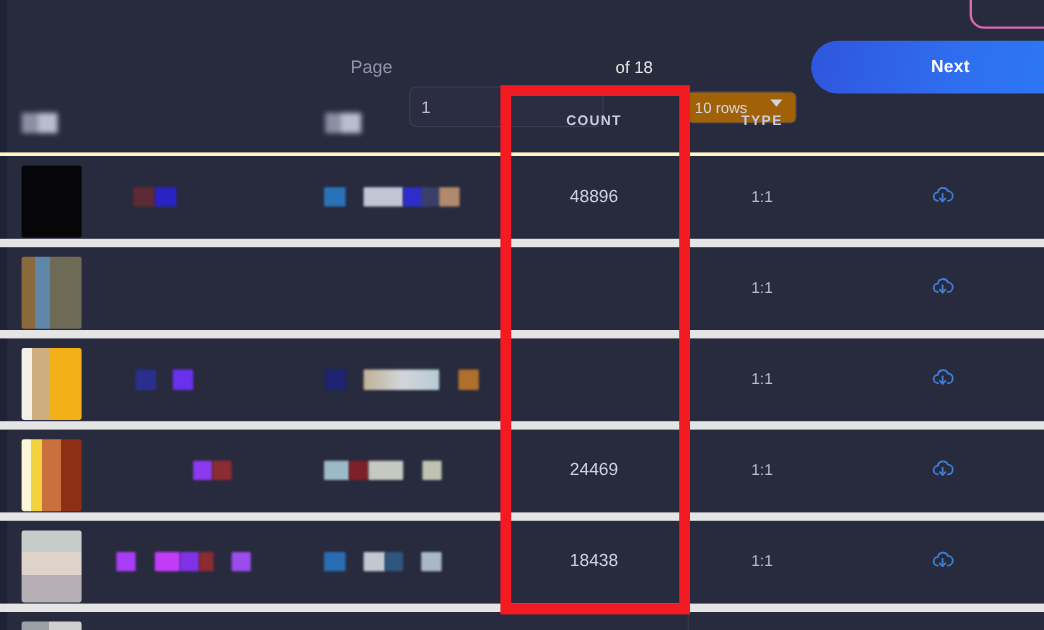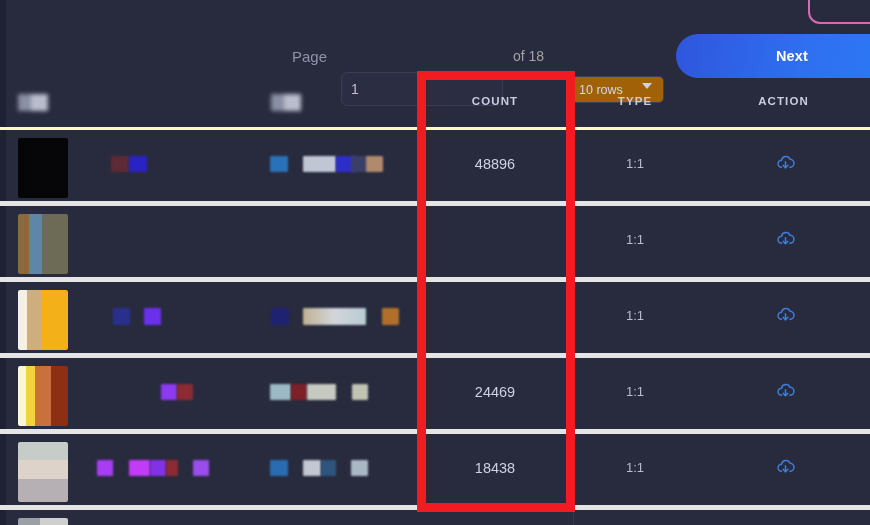--- a/index.html
+++ b/index.html
@@ -100,21 +100,21 @@
     color: #c9b7d8;
     font-size: 14px;
     font-family: "Liberation Sans", sans-serif;
     padding: 0 9px;
     outline: none;
   }
   #of-total {
     position: absolute;
     left: 513px;
     font-size: 14px;
-    color: #a3a3a3;
+    color: #e5e5e5;
   }
   #rows-select {
     position: absolute;
     left: 572px;
     top: 43px;
     width: 92px;
     height: 27px;
     box-sizing: border-box;
     background: #a16207;
     border: 1px solid #3c3f58;
@@ -141,21 +141,21 @@
   
   #table {
     position: absolute;
     left: 0; right: 0;
     top: 79px;
     bottom: 0;
   }
   .row {
     position: relative;
     height: 76px;
-    border-bottom: 5px solid #e5e5e5;
+    border-bottom: 7px solid #e5e5e5;
     box-sizing: border-box;
   }
   #head-row {
     height: 48px;
     border-bottom: 3px solid #fef9c3;
     position: relative;
   }
   .head-cell {
     position: absolute;
     top: 16px;
@@ -257,21 +257,20 @@
   </div>
 
   <div id="table">
 
     <div id="head-row">
       <div class="hdr-blur" style="left:18px;"></div>
       <div class="hdr-blur" style="left:271px;"></div>
       <div class="vsep"></div>
       <div class="head-cell c-count">COUNT</div>
       <div class="head-cell c-type">TYPE</div>
-      <div class="head-cell c-action">ACTION</div>
     </div>
 
     <div class="row">
       <div class="thumb" style="background:#060608;"></div>
       <div class="blk" style="left:111px; top:26px; width:18px; height:16px; background:#5e2a35;"></div>
       <div class="blk" style="left:129px; top:26px; width:18px; height:16px; background:#2a23c4;"></div>
       <div class="blk" style="left:270px; top:26px; width:18px; height:16px; background:#2a72b8;"></div>
       <div class="blk" style="left:303px; top:26px; width:33px; height:16px; background:#c0c6d4;"></div>
       <div class="blk" style="left:336px; top:26px; width:20px; height:16px; background:#2d2ec9;"></div>
       <div class="blk" style="left:351px; top:26px; width:16px; height:16px; background:#3a3f68;"></div>

